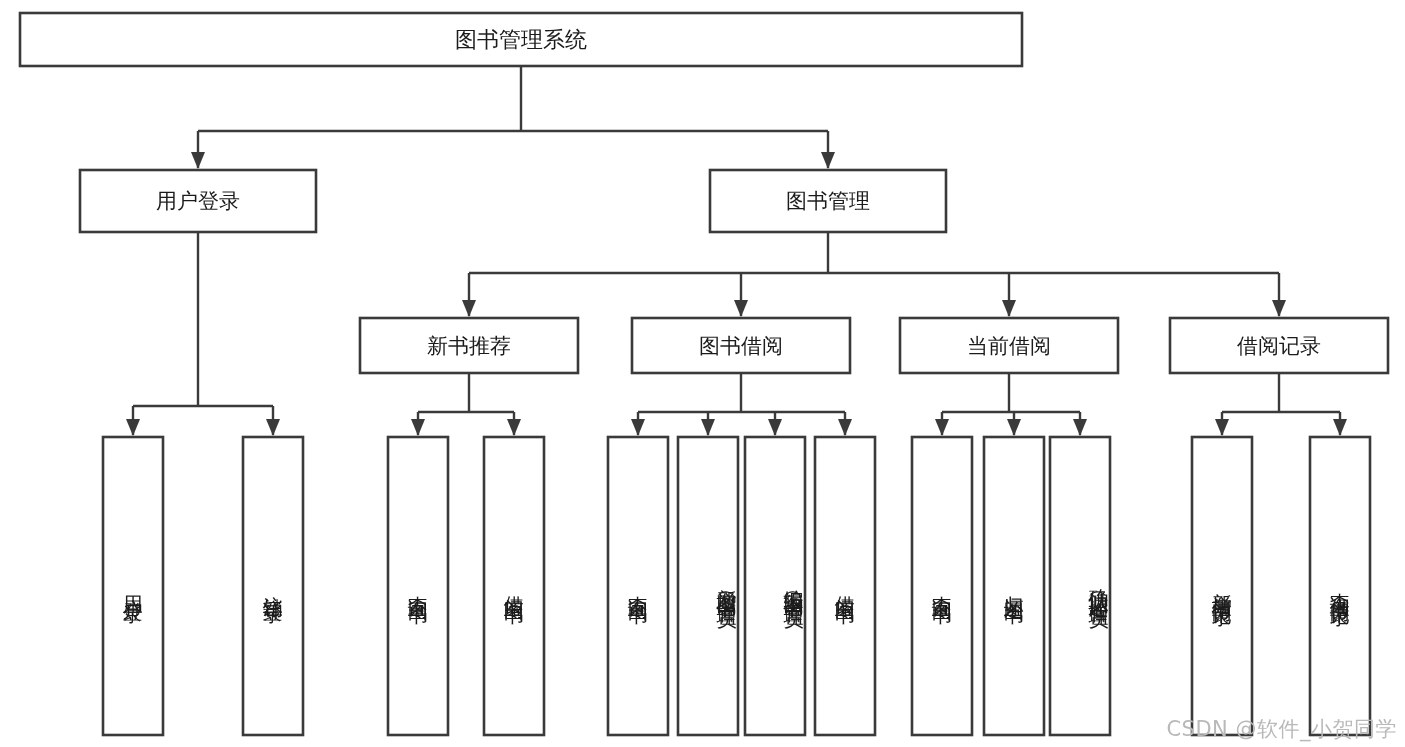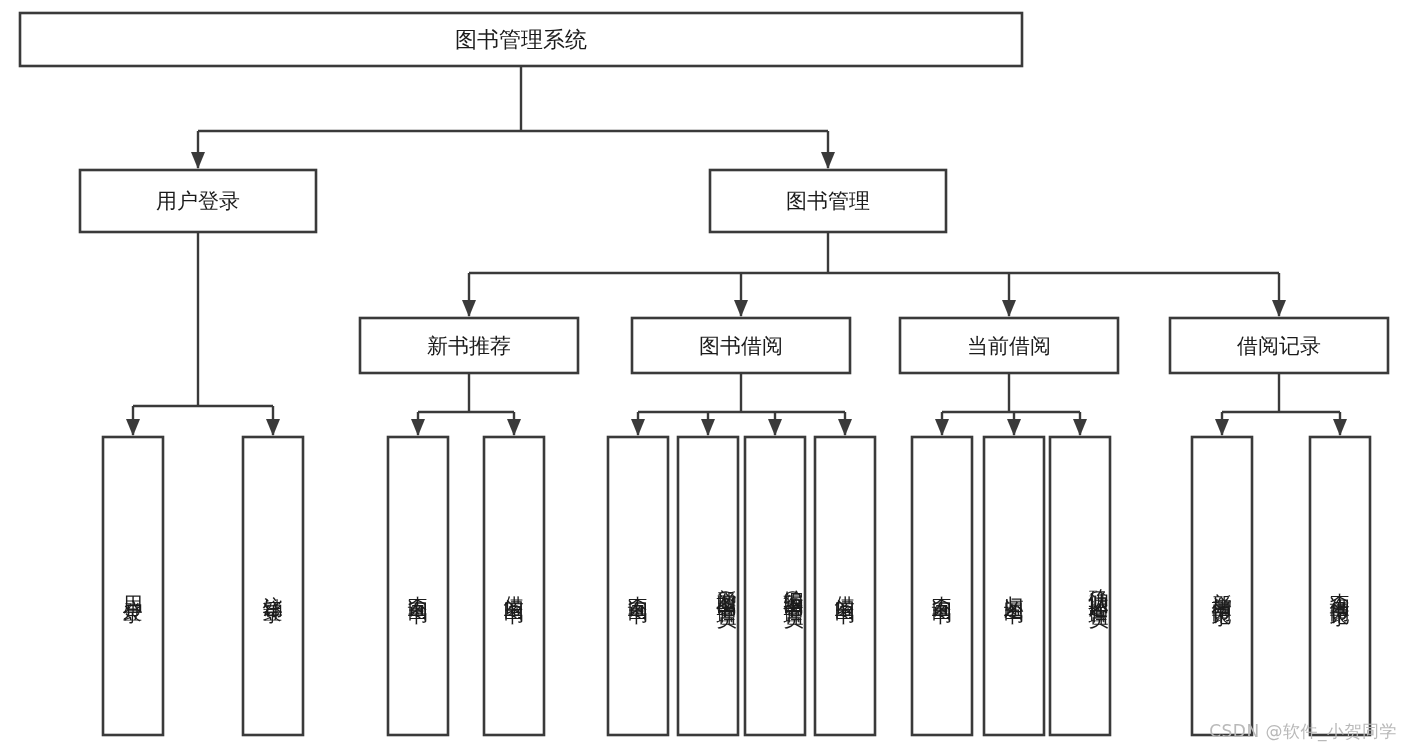--- a/index.html
+++ b/index.html
@@ -66,21 +66,21 @@
     pointer-events: none;
     display: flex;
     align-items: flex-start;
     justify-content: center;
   }
   .watermark {
     position: absolute;
     right: 8px;
     bottom: 4px;
     font-family: "DejaVu Sans", "Liberation Sans", sans-serif;
-    font-size: 17px;
+    font-size: 21px;
     color: #b9b9b9;
     letter-spacing: 0.5px;
     white-space: nowrap;
     user-select: none;
   }
 </style>
 </head>
 <body>
 
 <div id="diagram-root">

